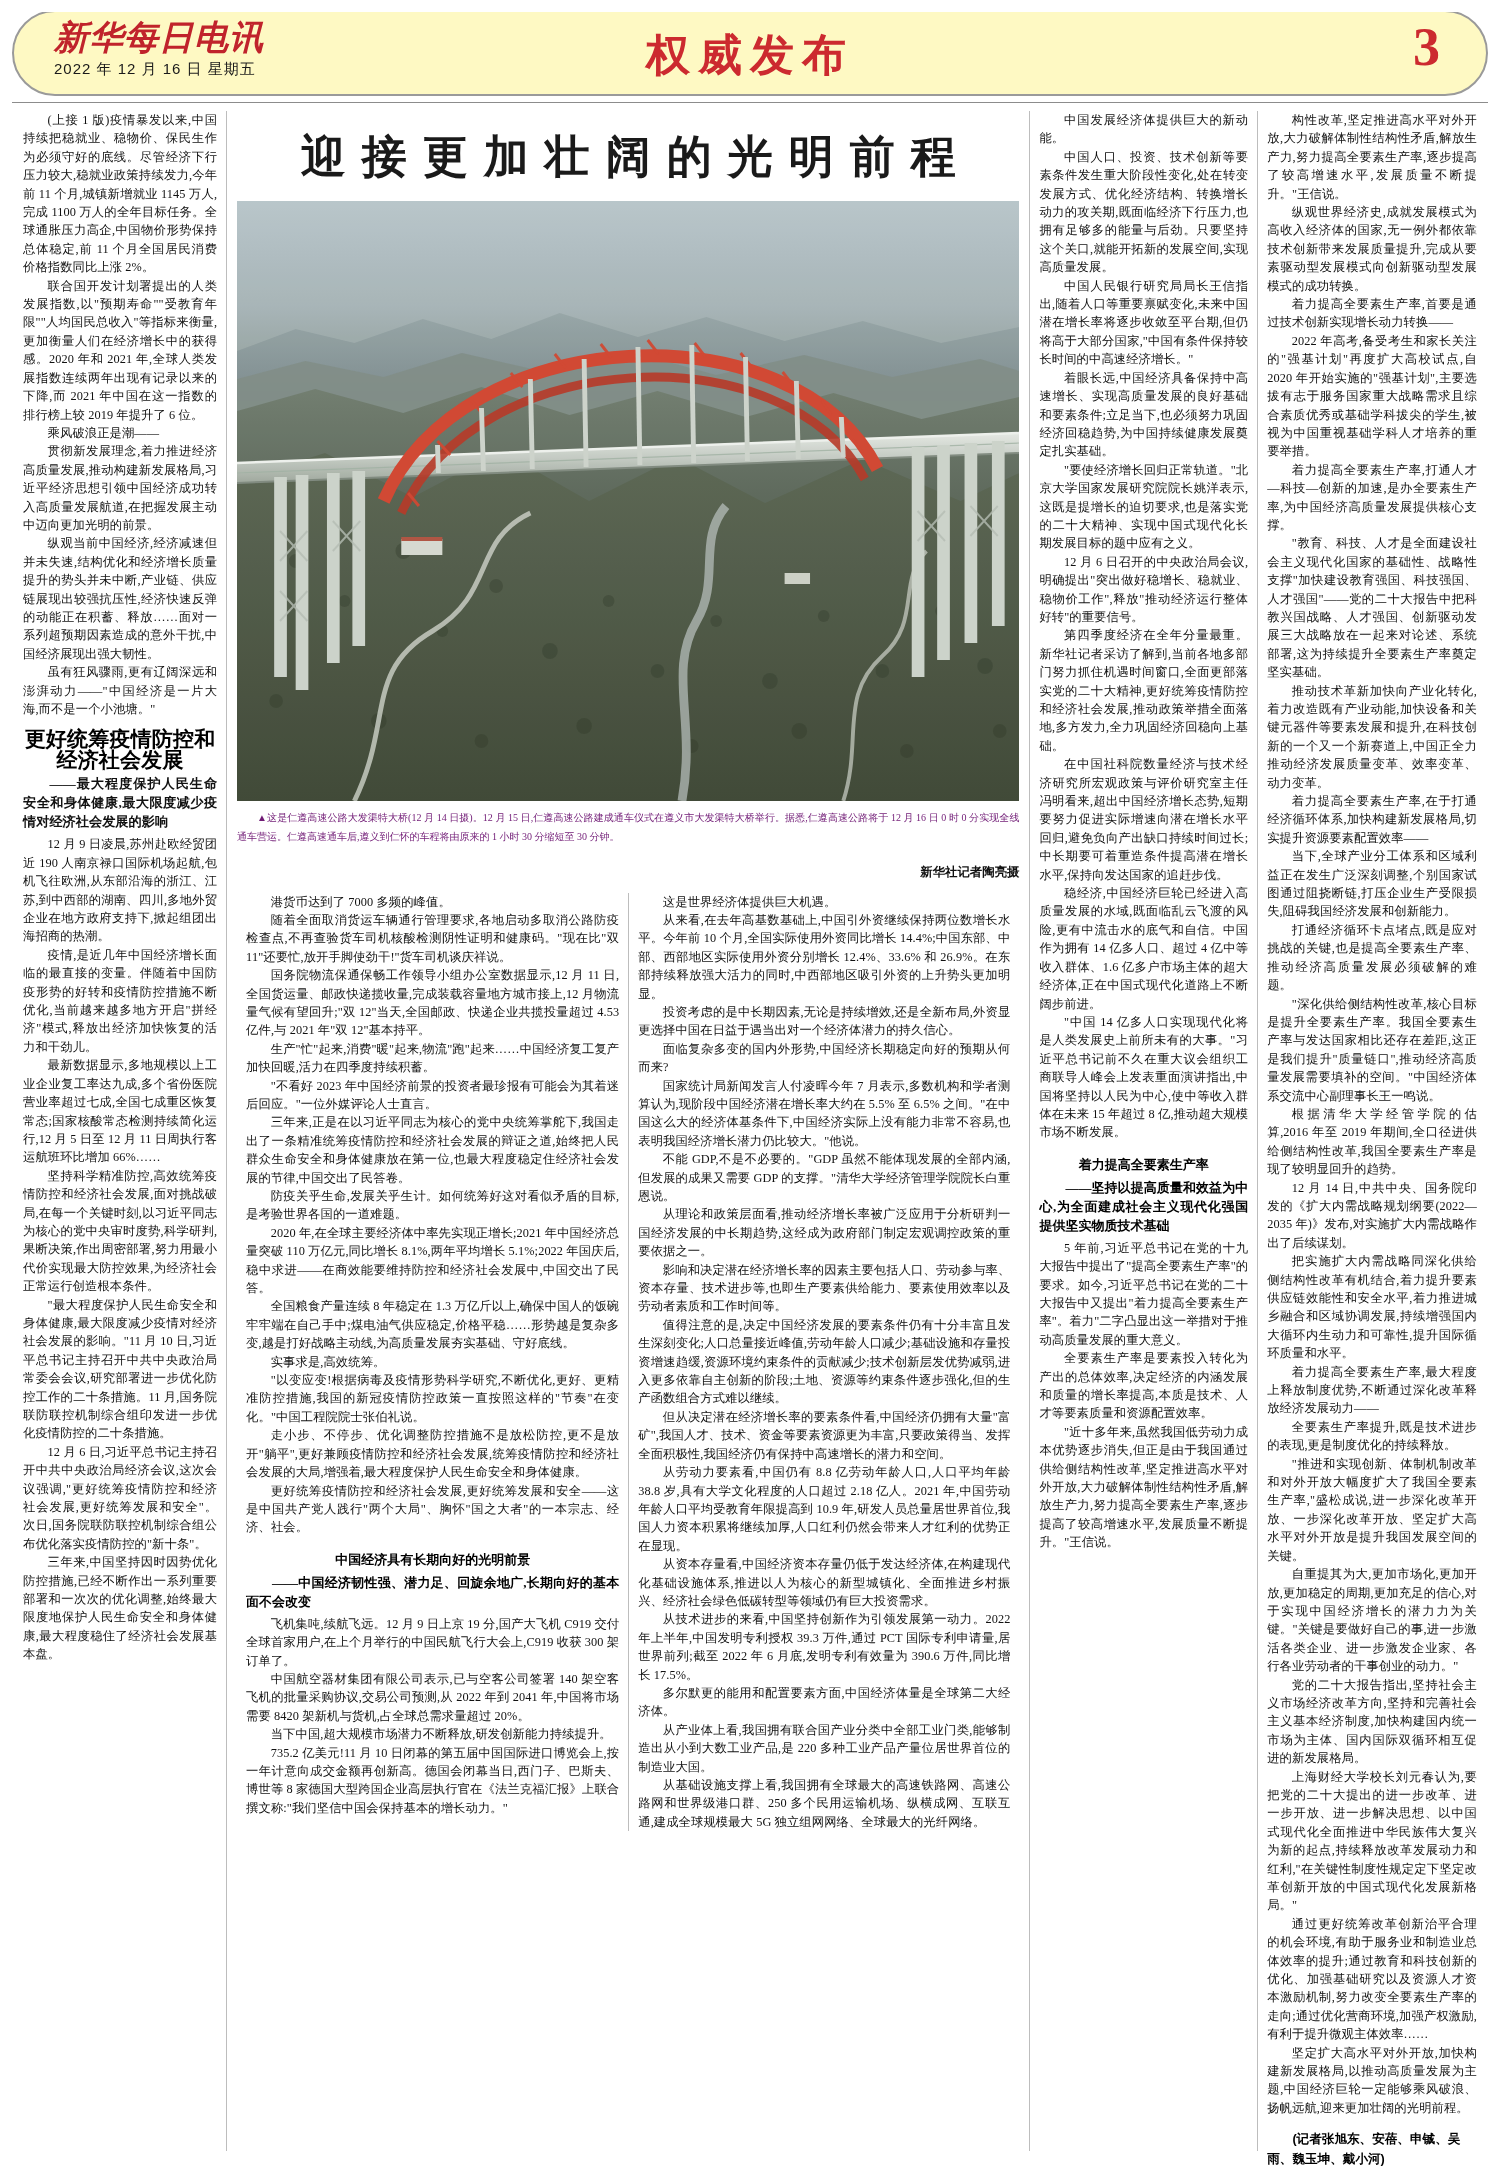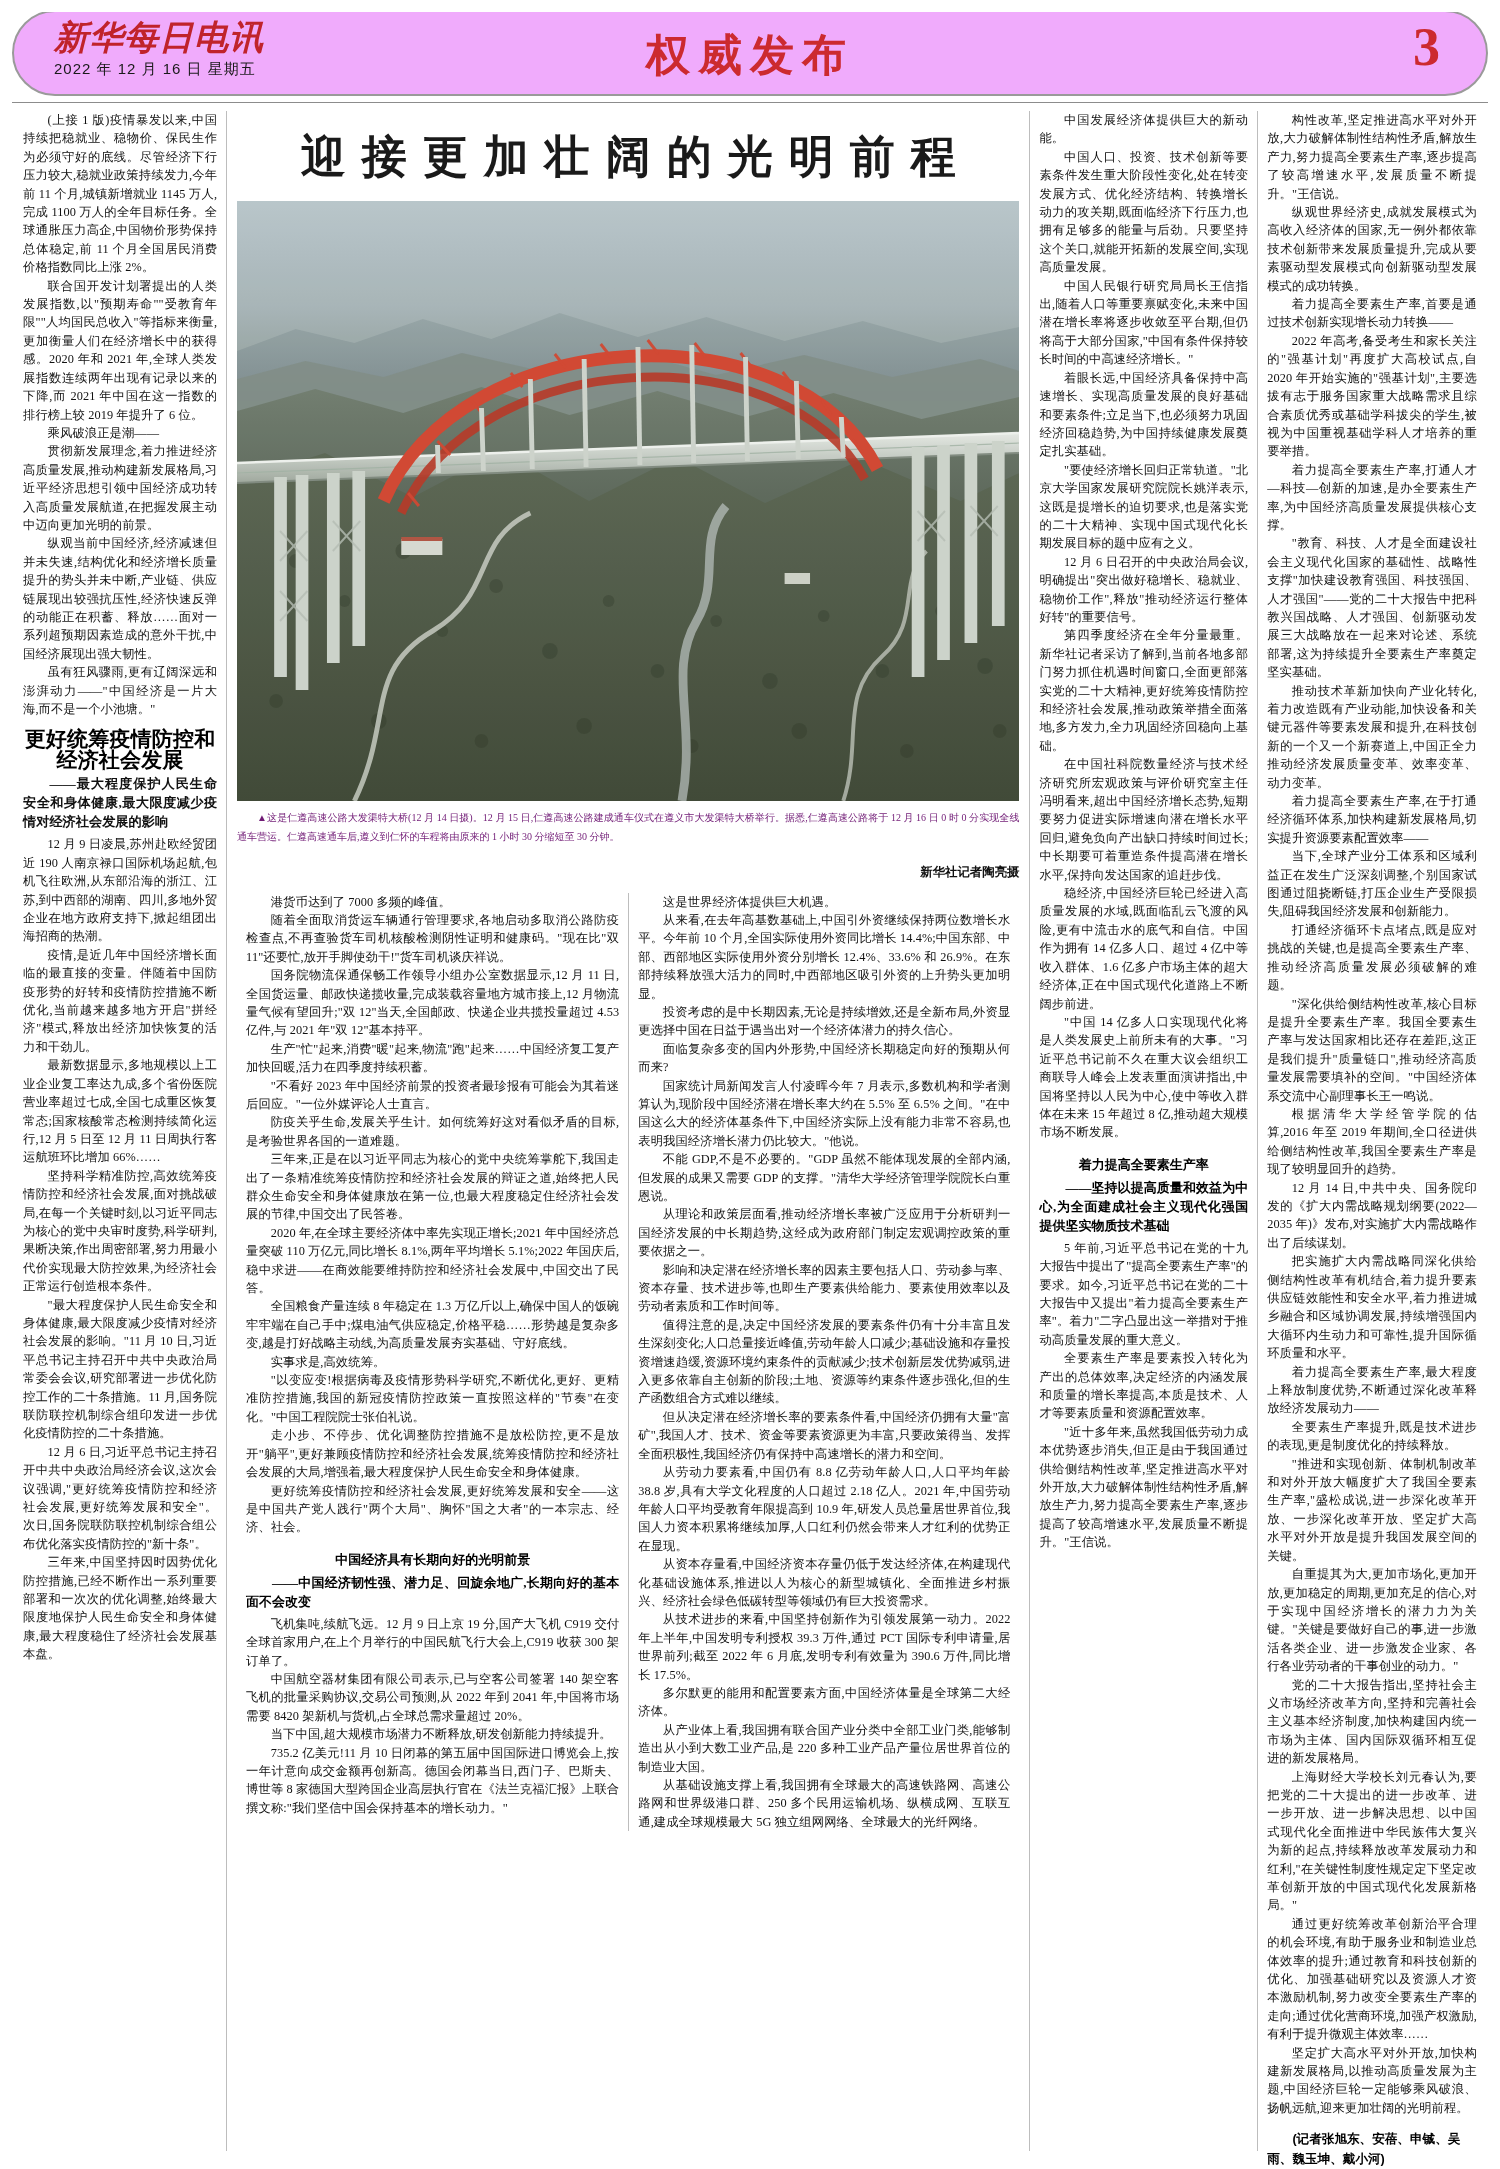--- a/index.html
+++ b/index.html
@@ -14,21 +14,21 @@
     overflow: hidden;
   }
 
   
   .masthead {
     position: relative;
     height: 86px;
     margin: 10px 12px 0 12px;
     border: 2px solid #9a9a9a;
     border-radius: 44px;
-    background: #f0abfc;
+    background: #fef9c3;
     display: flex;
     align-items: center;
   }
   .masthead::after{
     content:"";
     position:absolute;
     left:0; right:0; top:-12px; height:12px;
     background:#fff;
   }
   .mast-left {
@@ -398,22 +398,22 @@
       <div class="credit">新华社记者陶亮摄</div>
 
       <div class="undercols">
 
         <div class="uc">
           <p class="body">港货币达到了 7000 多频的峰值。</p>
           <p class="body">随着全面取消货运车辆通行管理要求,各地启动多取消公路防疫检查点,不再查验货车司机核酸检测阴性证明和健康码。"现在比"双 11"还要忙,放开手脚使劲干!"货车司机谈庆祥说。</p>
           <p class="body">国务院物流保通保畅工作领导小组办公室数据显示,12 月 11 日,全国货运量、邮政快递揽收量,完成装载容量地方城市接上,12 月物流量气候有望回升;"双 12"当天,全国邮政、快递企业共揽投量超过 4.53 亿件,与 2021 年"双 12"基本持平。</p>
           <p class="body">生产"忙"起来,消费"暖"起来,物流"跑"起来……中国经济复工复产加快回暖,活力在四季度持续积蓄。</p>
           <p class="body">"不看好 2023 年中国经济前景的投资者最珍报有可能会为其着迷后回应。"一位外媒评论人士直言。</p>
+          <p class="body">三年来,正是在以习近平同志为核心的党中央统筹掌舵下,我国走出了一条精准统筹疫情防控和经济社会发展的辩证之道,始终把人民群众生命安全和身体健康放在第一位,也最大程度稳定住经济社会发展的节律,中国交出了民答卷。</p>
           <p class="body">防疫关乎生命,发展关乎生计。如何统筹好这对看似矛盾的目标,是考验世界各国的一道难题。</p>
-          <p class="body">三年来,正是在以习近平同志为核心的党中央统筹掌舵下,我国走出了一条精准统筹疫情防控和经济社会发展的辩证之道,始终把人民群众生命安全和身体健康放在第一位,也最大程度稳定住经济社会发展的节律,中国交出了民答卷。</p>
           <p class="body">2020 年,在全球主要经济体中率先实现正增长;2021 年中国经济总量突破 110 万亿元,同比增长 8.1%,两年平均增长 5.1%;2022 年国庆后,稳中求进——在商效能要维持防控和经济社会发展中,中国交出了民答。</p>
           <p class="body">全国粮食产量连续 8 年稳定在 1.3 万亿斤以上,确保中国人的饭碗牢牢端在自己手中;煤电油气供应稳定,价格平稳……形势越是复杂多变,越是打好战略主动线,为高质量发展夯实基础、守好底线。</p>
           <p class="body">实事求是,高效统筹。</p>
           <p class="body">"以变应变!根据病毒及疫情形势科学研究,不断优化,更好、更精准防控措施,我国的新冠疫情防控政策一直按照这样的"节奏"在变化。"中国工程院院士张伯礼说。</p>
           <p class="body">走小步、不停步、优化调整防控措施不是放松防控,更不是放开"躺平",更好兼顾疫情防控和经济社会发展,统筹疫情防控和经济社会发展的大局,增强着,最大程度保护人民生命安全和身体健康。</p>
           <p class="body">更好统筹疫情防控和经济社会发展,更好统筹发展和安全——这是中国共产党人践行"两个大局"、胸怀"国之大者"的一本宗志、经济、社会。</p>
 
           <h2 class="section-head">中国经济具有长期向好的光明前景</h2>
           <p class="section-deck">——中国经济韧性强、潜力足、回旋余地广,长期向好的基本面不会改变</p>
 

